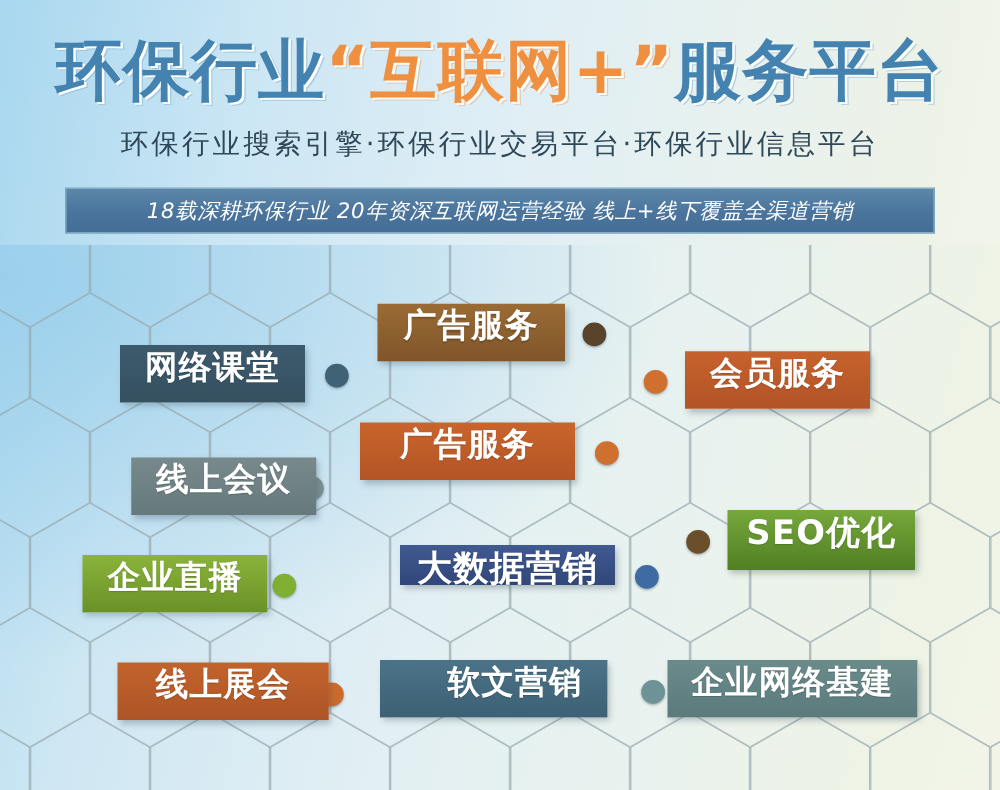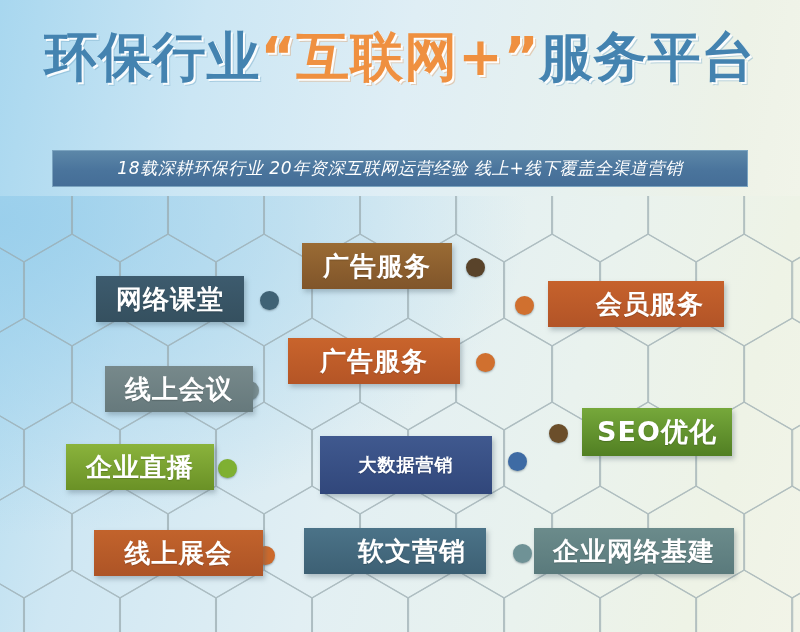--- a/index.html
+++ b/index.html
@@ -75,41 +75,42 @@
   }
   
   .node-dot{
     position:absolute;
     border-radius:50%;
     box-shadow:0 1px 2px rgba(60,80,90,0.45);
   }
   
   .chip{
     position:absolute;
-    display:flex;align-items:center;justify-content:center;
+    display:flex;align-items:flex-start;justify-content:center;
     color:#ffffff;
     font-weight:bold;
     white-space:nowrap;
     box-shadow:2px 3px 5px rgba(70,90,100,0.35);
     font-family:"DejaVu Sans","Liberation Sans",sans-serif;
     letter-spacing:1px;
     text-shadow:0 1px 1px rgba(0,0,0,0.18);
   }
 </style>
 </head>
 <body>
 
 <div id="stage">
 
   <div id="header">
 
     <div id="main-title">
       <span class="seg-blue">环保行业</span><span class="seg-orange">“互联网+”</span><span class="seg-blue">服务平台</span>
     </div>
 
+    <div id="subtitle">环保行业搜索引擎·环保行业交易平台·环保行业信息平台</div>
 
     <div id="banner-bar">
       <span id="banner-text">18载深耕环保行业   20年资深互联网运营经验   线上+线下覆盖全渠道营销</span>
     </div>
   </div>
 
   <div id="hex-layer">
     <svg width="800" height="436" viewBox="0 0 800 436">
       <g id="hexes" fill="none" stroke="#9aabb0" stroke-width="1.1" opacity="0.72">
           <polygon points="-24.0,-130.0 24.5,-102.0 24.5,-46.0 -24.0,-18.0 -72.5,-46.0 -72.5,-102.0"></polygon>
@@ -199,41 +200,41 @@
   <div id="nodes-layer">
       <div class="node-dot" style="left: 260px; top: 291px; width: 19px; height: 19px; background: rgb(63, 98, 117);"></div>
       <div class="chip" style="left: 96px; top: 276px; width: 148px; height: 46px; font-size: 26px; background: linear-gradient(rgb(61, 91, 110) 0%, rgb(53, 80, 95) 100%);">
         <span>网络课堂</span>
       </div>
       <div class="node-dot" style="left: 466px; top: 258px; width: 19px; height: 19px; background: rgb(89, 67, 42);"></div>
       <div class="chip" style="left: 302px; top: 243px; width: 150px; height: 46px; font-size: 26px; background: linear-gradient(rgb(154, 107, 52) 0%, rgb(128, 85, 42) 100%);">
         <span>广告服务</span>
       </div>
       <div class="node-dot" style="left: 515px; top: 296px; width: 19px; height: 19px; background: rgb(208, 112, 47);"></div>
-      <div class="chip" style="left: 548px; top: 281px; width: 148px; height: 46px; font-size: 26px; background: linear-gradient(rgb(198, 98, 44) 0%, rgb(178, 84, 39) 100%); padding-left: 28px;">
+      <div class="chip" style="left: 548px; top: 281px; width: 148px; height: 46px; font-size: 26px; background: linear-gradient(rgb(198, 98, 44) 0%, rgb(178, 84, 39) 100%);">
         <span>会员服务</span>
       </div>
       <div class="node-dot" style="left: 476px; top: 353px; width: 19px; height: 19px; background: rgb(208, 112, 47);"></div>
       <div class="chip" style="left: 288px; top: 338px; width: 172px; height: 46px; font-size: 26px; background: linear-gradient(rgb(201, 100, 44) 0%, rgb(180, 85, 38) 100%);">
         <span>广告服务</span>
       </div>
       <div class="node-dot" style="left: 240px; top: 381px; width: 19px; height: 19px; background: rgb(125, 145, 147);"></div>
       <div class="chip" style="left: 80px; top: 366px; width: 148px; height: 46px; font-size: 26px; background: linear-gradient(rgb(119, 137, 139) 0%, rgb(102, 121, 124) 100%); margin-left: 25px;">
         <span>线上会议</span>
       </div>
       <div class="node-dot" style="left: 549px; top: 424px; width: 19px; height: 19px; background: rgb(107, 78, 42);"></div>
       <div class="chip" style="left: 582px; top: 408px; width: 150px; height: 48px; font-size: 27px; background: linear-gradient(rgb(118, 168, 59) 0%, rgb(81, 127, 35) 100%);">
         <span>SEO优化</span>
       </div>
       <div class="node-dot" style="left: 218px; top: 459px; width: 19px; height: 19px; background: rgb(127, 176, 50);"></div>
       <div class="chip" style="left: 66px; top: 444px; width: 148px; height: 46px; font-size: 26px; background: linear-gradient(rgb(138, 179, 60) 0%, rgb(106, 145, 38) 100%);">
         <span>企业直播</span>
       </div>
       <div class="node-dot" style="left: 508px; top: 452px; width: 19px; height: 19px; background: rgb(62, 107, 164);"></div>
-      <div class="chip" style="left: 320px; top: 436px; width: 172px; height: 58px; font-size: 18px; background: linear-gradient(rgb(64, 89, 143) 0%, rgb(49, 71, 123) 100%);">
+      <div class="chip" style="left: 320px; top: 436px; width: 172px; height: 32px; font-size: 28px; background: linear-gradient(rgb(64, 89, 143) 0%, rgb(49, 71, 123) 100%);">
         <span>大数据营销</span>
       </div>
       <div class="node-dot" style="left: 256px; top: 546px; width: 19px; height: 19px; background: rgb(204, 106, 44);"></div>
       <div class="chip" style="left: 94px; top: 530px; width: 169px; height: 46px; font-size: 26px; background: linear-gradient(rgb(194, 99, 44) 0%, rgb(173, 84, 38) 100%);">
         <span>线上展会</span>
       </div>
       <div class="node-dot" style="left: 465px; top: 544px; width: 19px; height: 19px; background: rgb(46, 82, 102);"></div>
       <div class="chip" style="left: 304px; top: 528px; width: 148px; height: 46px; font-size: 26px; background: linear-gradient(rgb(75, 115, 136) 0%, rgb(61, 96, 116) 100%); padding-left: 34px;">
         <span>软文营销</span>
       </div>

